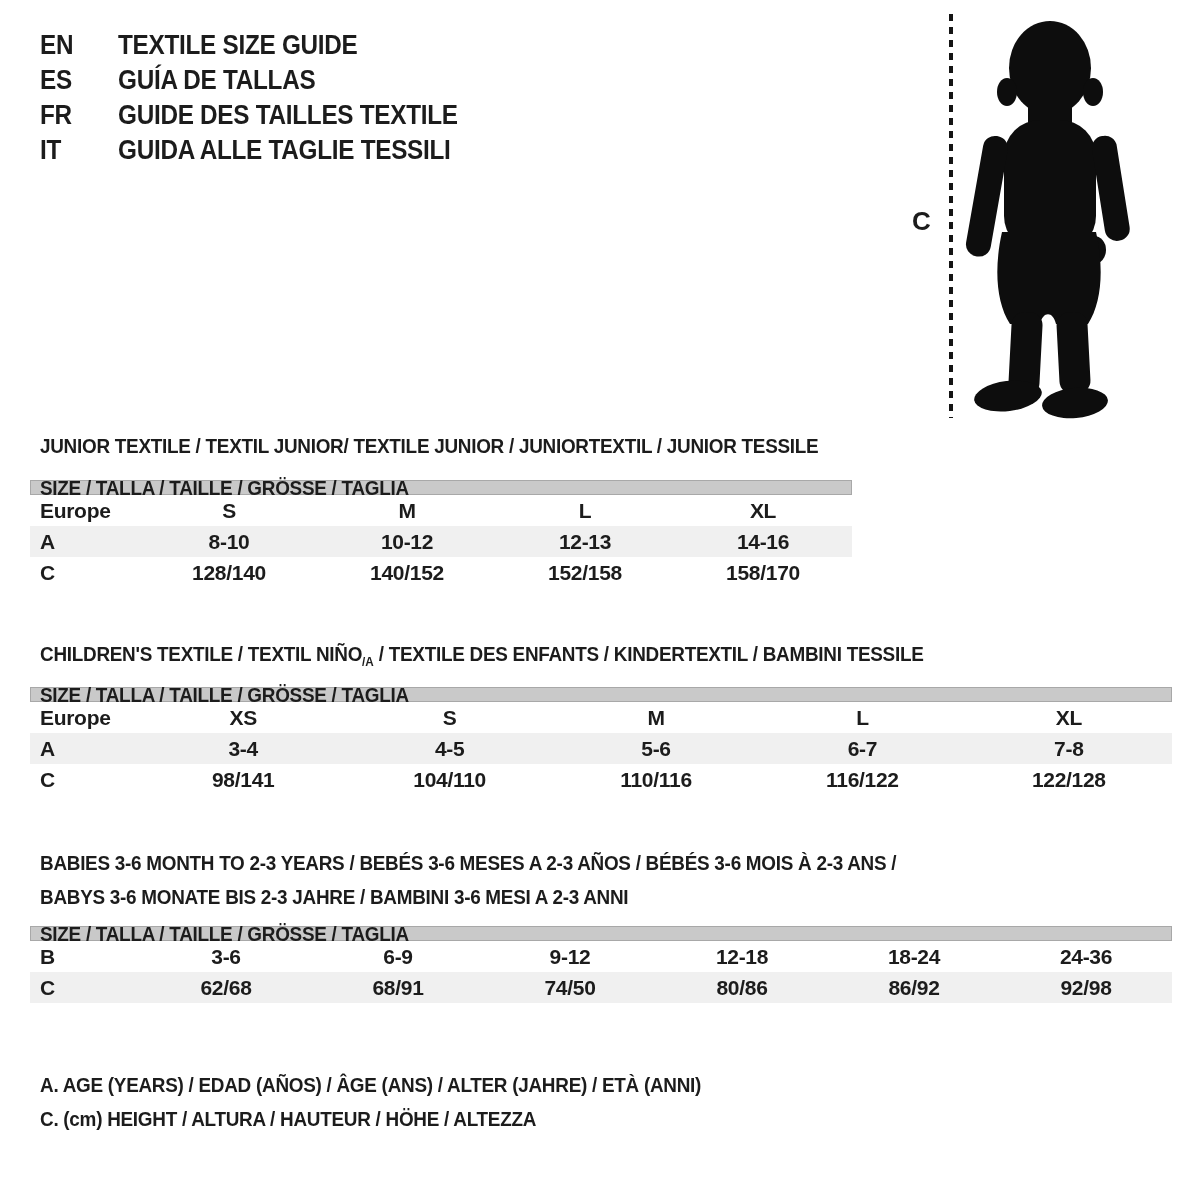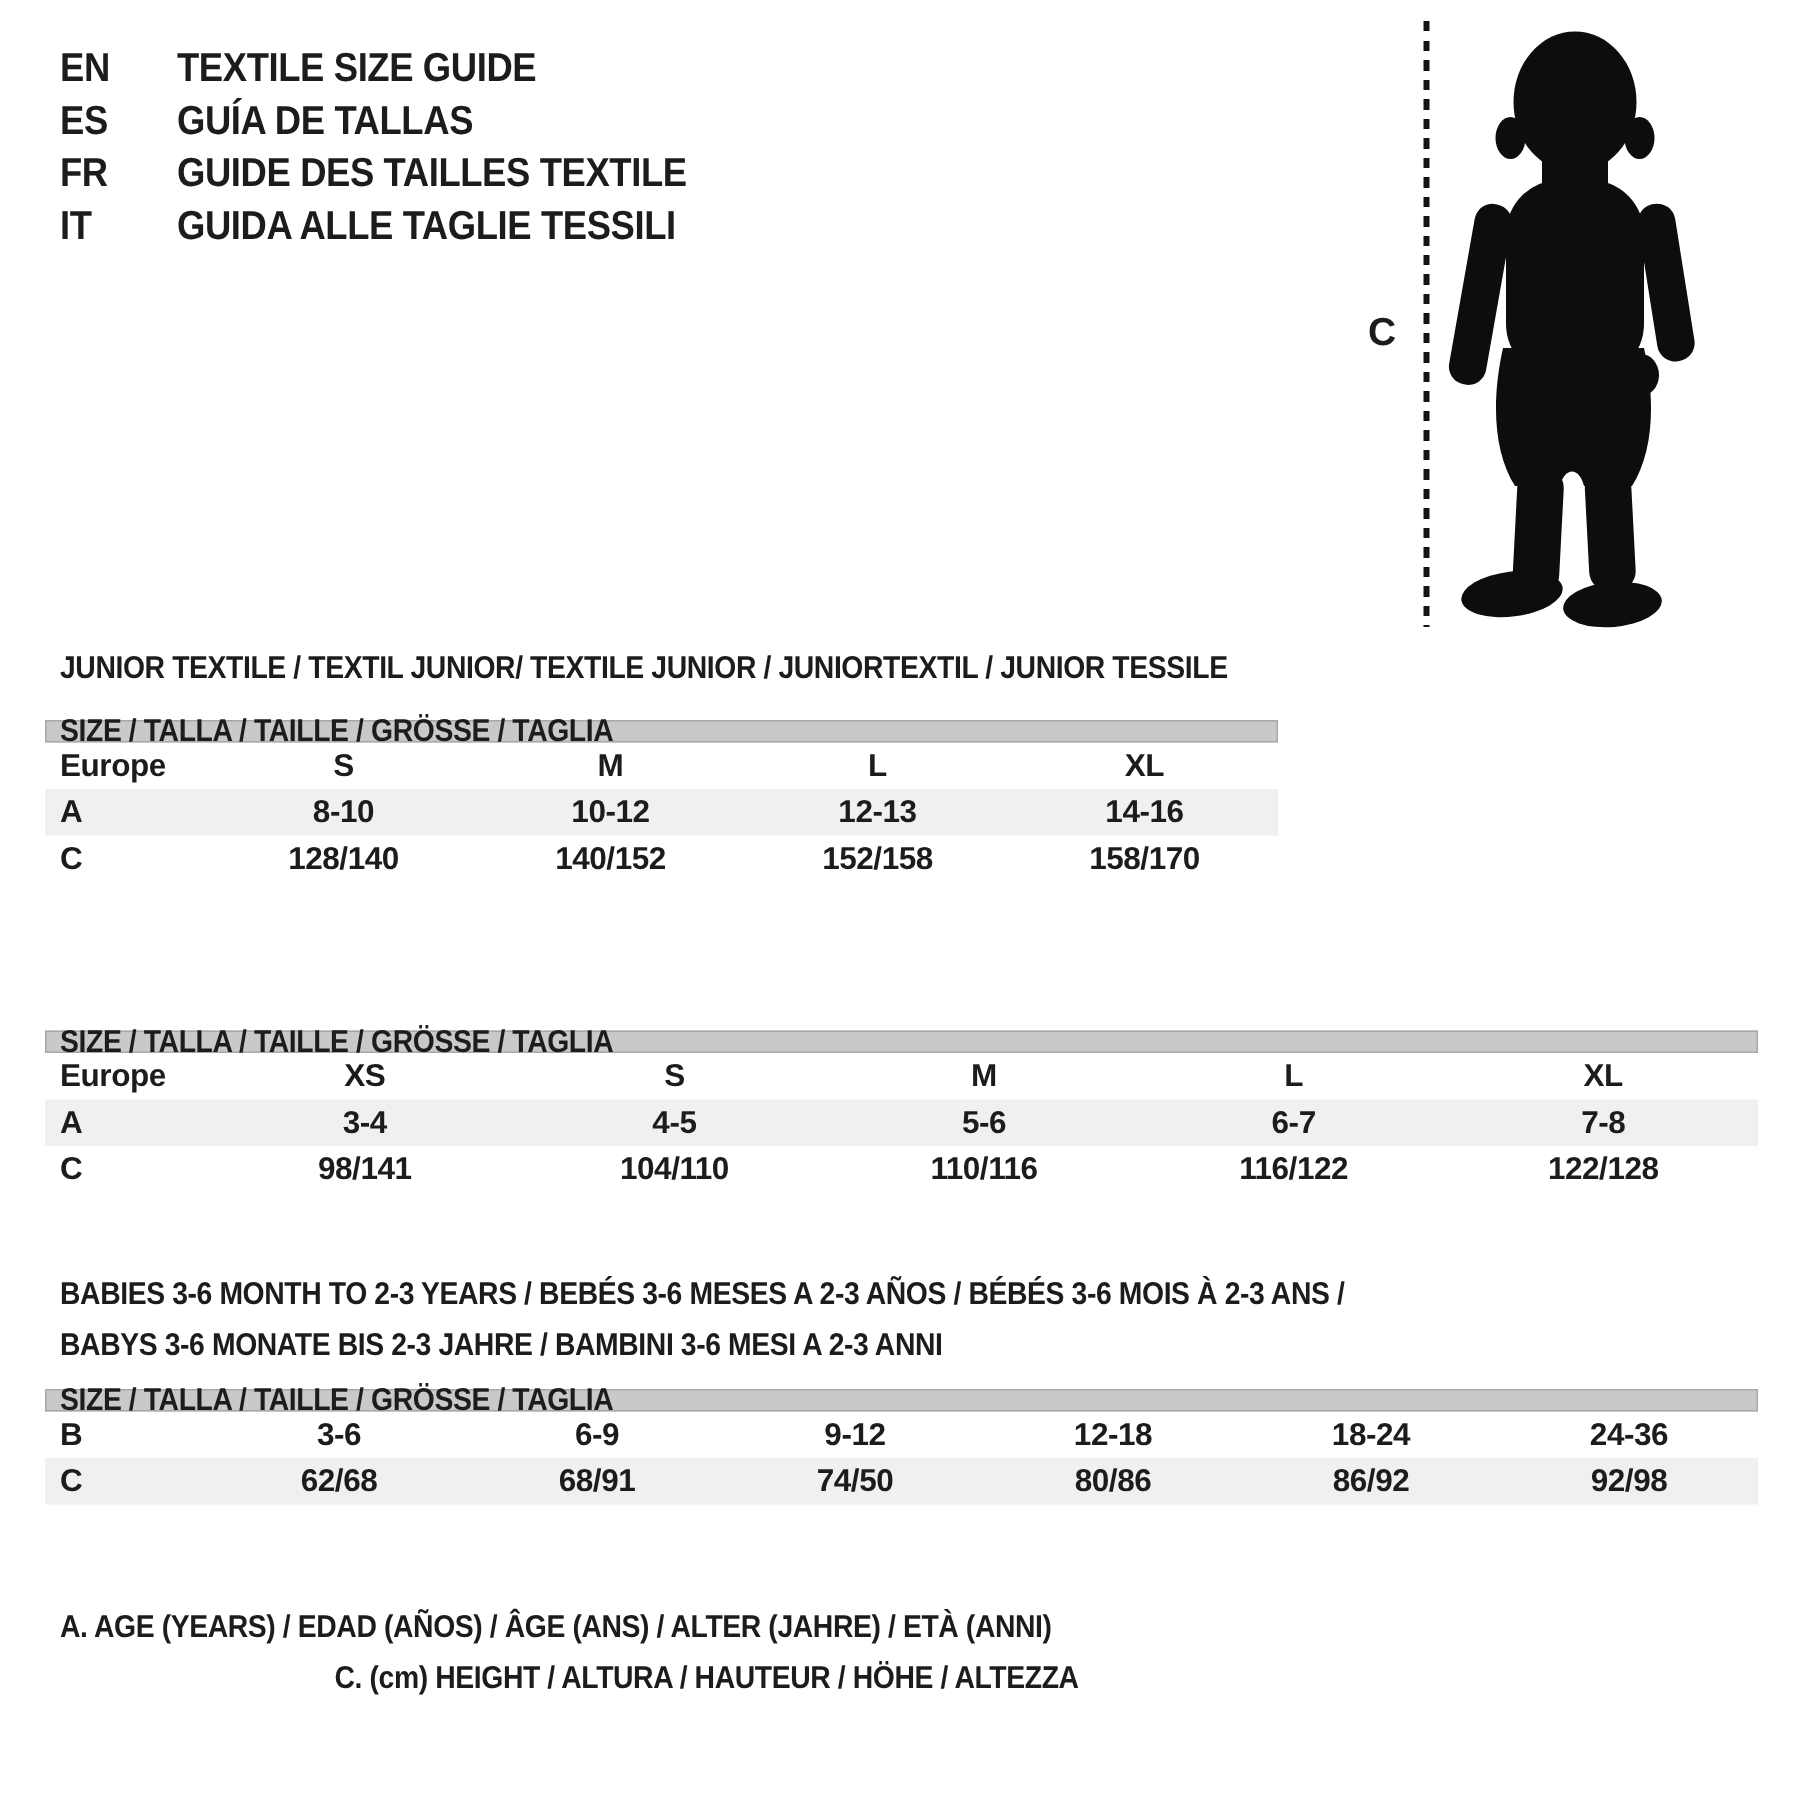--- a/index.html
+++ b/index.html
@@ -33,21 +33,21 @@
     height:15px;box-sizing:border-box;background:#c9c9c9;border:1px solid #a8a8a8;
     display:flex;align-items:center;padding-left:9px;
   }
   .trow{display:flex;height:31px;align-items:center;}
   .trow.shaded{background:#f0f0f0;}
   .tlabel{width:110px;flex:0 0 110px;padding-left:10px;box-sizing:border-box;}
   .tcell{flex:1;text-align:center;}
 
   
   .footnotes{position:absolute;left:40px;top:1068px;font-size:21px;}
-  .footnotes .fline{height:34px;display:flex;align-items:center;justify-content:flex-end;}
+  .footnotes .fline{height:34px;display:flex;align-items:center;}
 </style>
 </head>
 <body>
 
 <div class="page">
 
   <div class="lang-legend">
     <div class="lang-row">
       <span class="lang-code cond">EN</span>
       <span class="cond">TEXTILE SIZE GUIDE</span>
@@ -109,20 +109,23 @@
     </div>
     <div class="trow">
       <div class="tlabel">C</div>
       <div class="tcell">128/140</div>
       <div class="tcell">140/152</div>
       <div class="tcell">152/158</div>
       <div class="tcell">158/170</div>
     </div>
   </div>
 
+  <div class="sec-heading" style="top:642px">
+    <span class="cond"><span>CHILDREN'S TEXTILE / TEXTIL NIÑO</span><span class="sub">/A</span><span> / TEXTILE DES ENFANTS / KINDERTEXTIL / BAMBINI TESSILE</span></span>
+  </div>
   <div class="sg-table" style="top:687px;width:1142px">
     <div class="sizebar">
       <span class="cond">SIZE / TALLA / TAILLE / GRÖSSE / TAGLIA</span>
     </div>
     <div class="trow">
       <div class="tlabel">Europe</div>
       <div class="tcell">XS</div>
       <div class="tcell">S</div>
       <div class="tcell">M</div>
       <div class="tcell">L</div>

